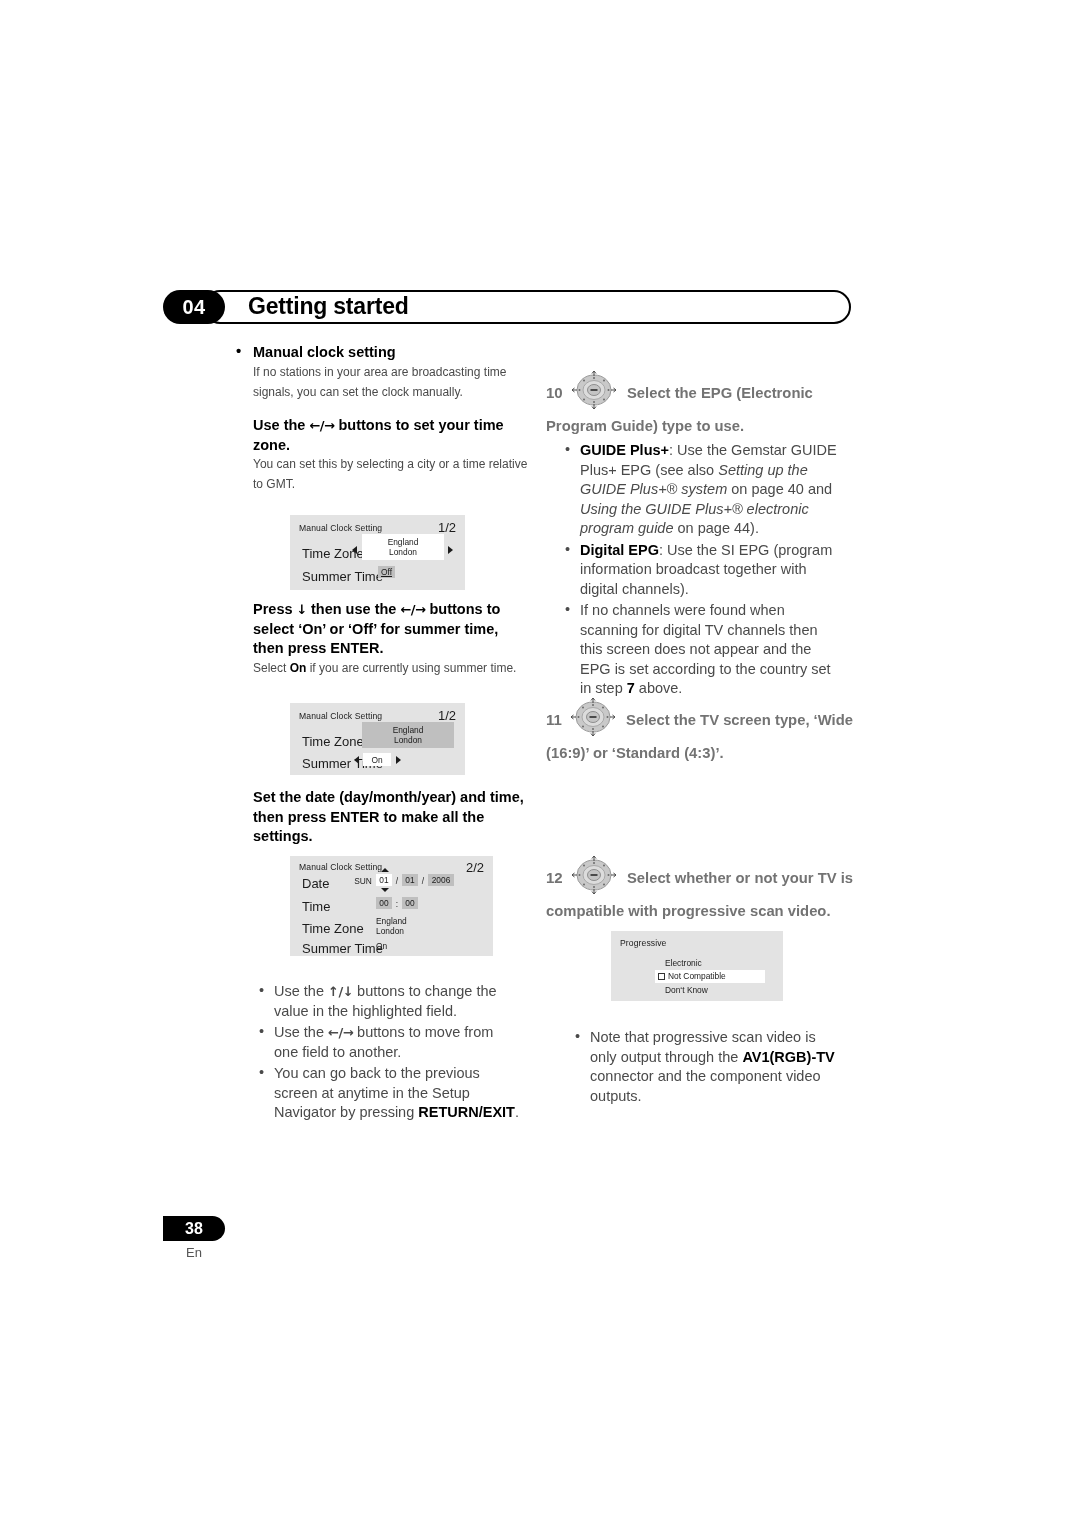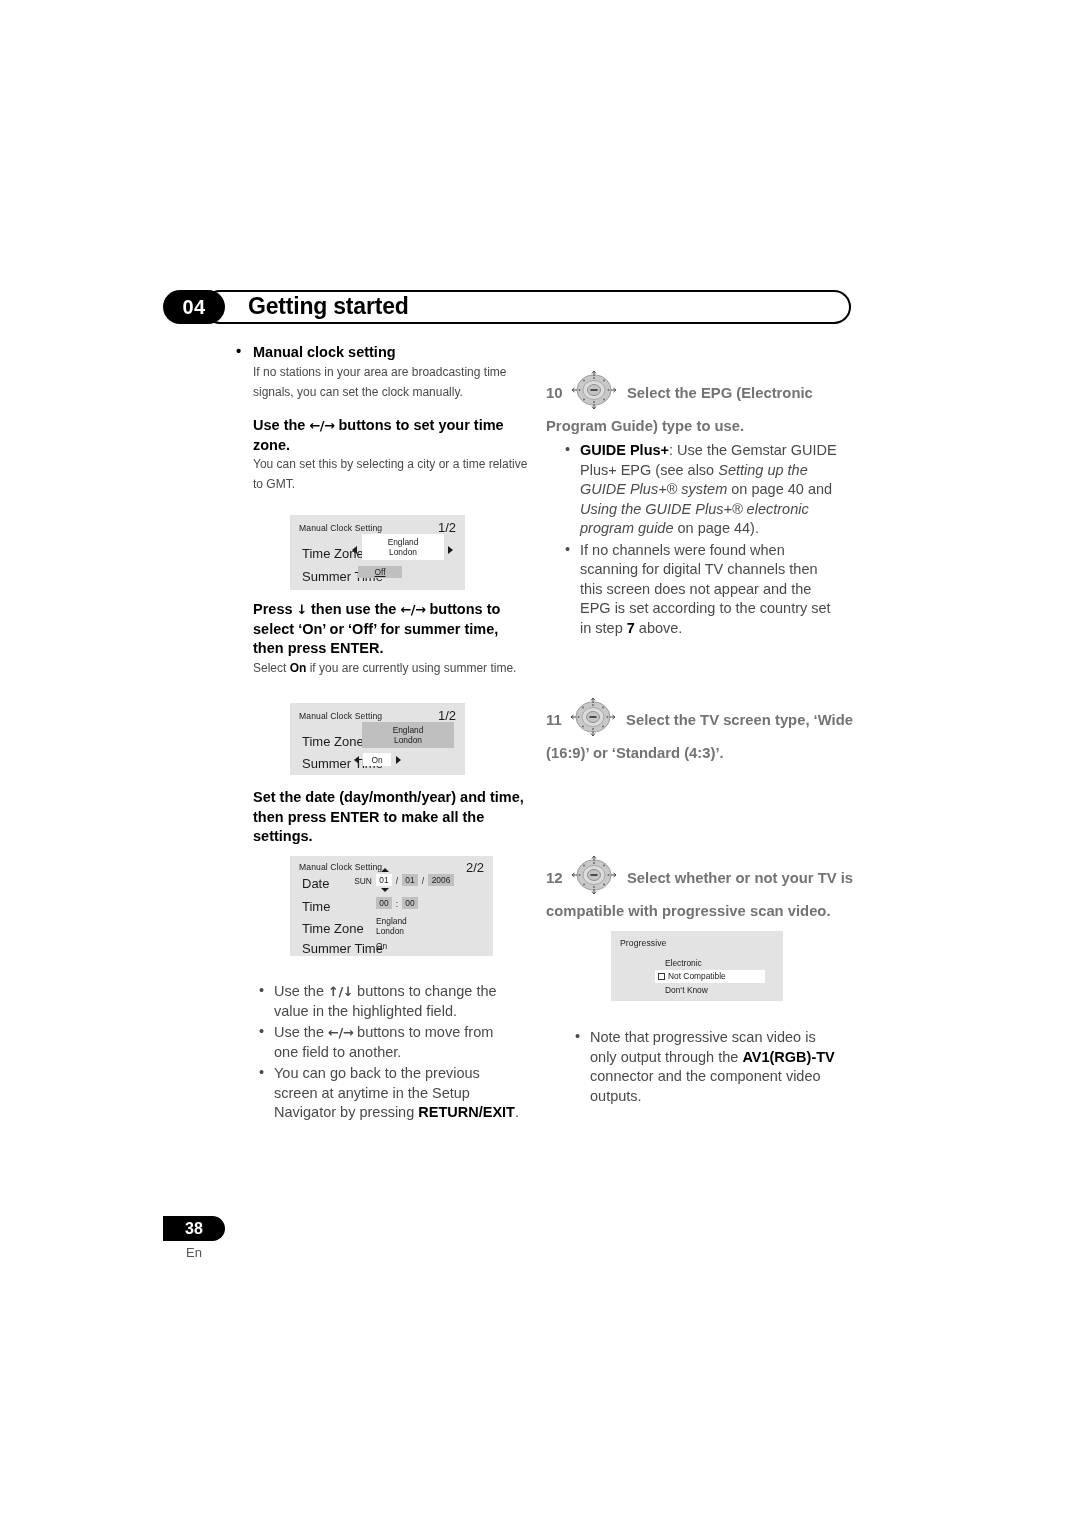--- a/index.html
+++ b/index.html
@@ -305,21 +305,21 @@
 
     <div class="dlg-label" style="left:12px; top:31px;">Time Zone</div>
     <div class="tri-l" style="left:62px; top:31px;"></div>
     <div class="fld-white" style="left:72px; top:19px; width:82px; height:26px; flex-direction:column;">
       <span>England</span>
       <span>London</span>
     </div>
     <div class="tri-r" style="left:158px; top:31px;"></div>
 
     <div class="dlg-label" style="left:12px; top:54px;">Summer Time</div>
-    <div class="fld-grey" style="left:68px; top:51px; width:44px; height:12px;text-decoration:underline;">Off</div>
+    <div class="fld-grey" style="left:88px; top:51px; width:17px; height:12px;text-decoration:underline;">Off</div>
   </div>
 
   <div class="col-left" style="top:600px;">
     <div class="bold-head">
       <span>Press </span><span class="arw">↓</span><span> then use the </span><span class="arw">←/→</span><span> buttons to select ‘On’ or ‘Off’ for summer time, then press ENTER.</span>
     </div>
     <div class="body-text">
       <span>Select </span><b class="k">On</b><span> if you are currently using summer time.</span>
     </div>
   </div>
@@ -408,20 +408,23 @@
           <path d="M1 20 L6 20 M3.5 18 L1 20 L3.5 22" stroke="#4a4a4a" stroke-width="1" fill="none"></path>
           <path d="M45 20 L40 20 M42.5 18 L45 20 L42.5 22" stroke="#4a4a4a" stroke-width="1" fill="none"></path>
         </svg>
       </span>
       <span>Select the EPG (Electronic Program Guide) type to use.</span>
     </div>
 
     <ul class="ul-note" style="margin-top:4px;">
       <li>
         <b class="k">GUIDE Plus+</b><span>: Use the Gemstar GUIDE Plus+ EPG (see also </span><i class="k">Setting up the GUIDE Plus+® system</i><span> on page 40 and </span><i class="k">Using the GUIDE Plus+® electronic program guide</i><span> on page 44).</span>
+      </li>
+      <li>
+        <b class="k">Digital EPG</b><span>: Use the SI EPG (program information broadcast together with digital channels).</span>
       </li>
       <li>
         <span>If no channels were found when scanning for digital TV channels then this screen does not appear and the EPG is set according to the country set in step </span><b class="k">7</b><span> above.</span>
       </li>
     </ul>
   </div>
 
   <div style="position:absolute; left:546px; top:697px; width:315px;">
     <div class="step">
       <span class="step-num">11</span>

